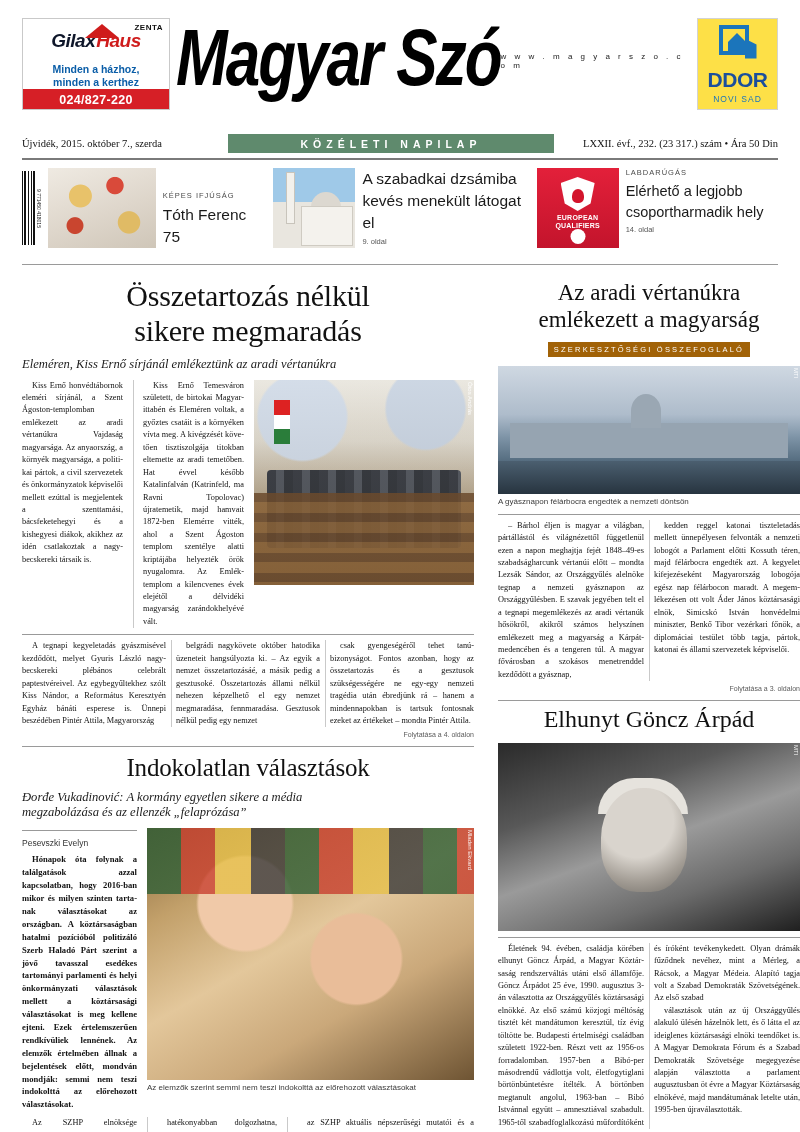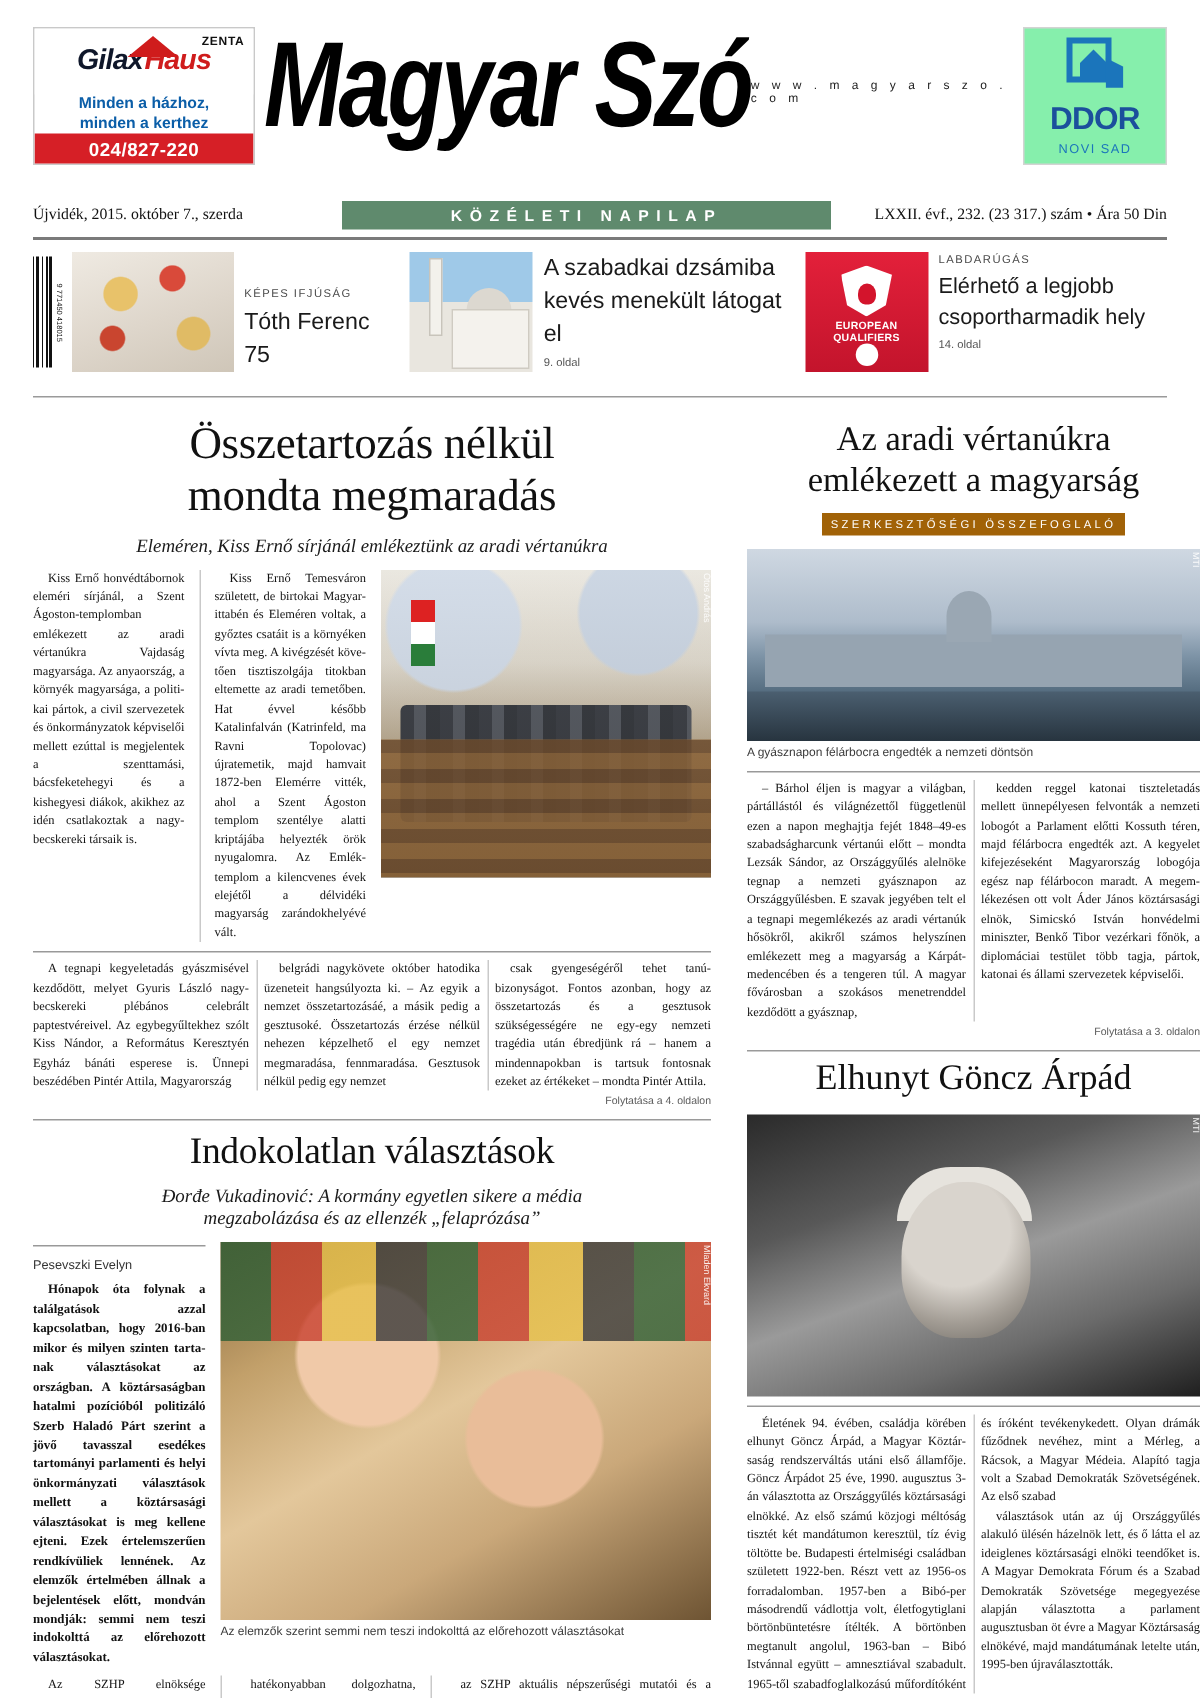--- a/index.html
+++ b/index.html
@@ -34,21 +34,21 @@
     font-family:"Liberation Sans",sans-serif;
     font-weight:bold;font-style:italic;
     font-size:62px;line-height:0.93;letter-spacing:-2px;color:#000;
     transform:scaleY(1.30) scaleX(1.0);
     transform-origin:top center;
     white-space:nowrap;
     margin-top:2px;
   }
   .nameplate-url{margin-top:26px;font-family:"Liberation Sans",sans-serif;font-size:8px;letter-spacing:3px;color:#222;}
 
-  .ad-right{width:96px;height:92px;border:1px solid #d3d3d3;box-sizing:border-box;display:flex;flex-direction:column;align-items:center;justify-content:center;background:#86efac;}
+  .ad-right{width:81px;height:92px;border:1px solid #d3d3d3;box-sizing:border-box;display:flex;flex-direction:column;align-items:center;justify-content:center;background:#fde047;}
   .ddor-mark{width:38px;height:38px;position:relative;}
   .ddor-mark .sq{position:absolute;left:0;top:0;width:30px;height:30px;border:4px solid #1b75bb;box-sizing:border-box;}
   .ddor-mark .house{position:absolute;left:9px;top:8px;width:0;height:0;border-left:9px solid transparent;border-right:9px solid transparent;border-bottom:9px solid #1b75bb;}
   .ddor-mark .body{position:absolute;left:9px;top:17px;width:18px;height:10px;background:#1b75bb;}
   .ddor-mark .tail{position:absolute;left:26px;top:14px;width:12px;height:20px;background:#1b75bb;clip-path:polygon(0 0,100% 30%,100% 100%,0 100%);}
   .ddor-text{font-family:"Liberation Sans",sans-serif;font-weight:bold;font-size:21px;color:#1b4f9c;letter-spacing:-0.5px;margin-top:5px;}
   .ddor-sub{font-family:"Liberation Sans",sans-serif;font-size:8.5px;color:#1b75bb;letter-spacing:1px;margin-top:2px;}
 
   
   .dateline{display:flex;align-items:stretch;height:19px;margin-top:4px;}
@@ -91,21 +91,21 @@
   .pagref{font-family:"Liberation Sans",sans-serif;font-size:7.5px;color:#555;margin-top:3px;}
   .rule-thin{height:1px;background:#9a9a9a;margin-top:4px;}
 
   
   .main{display:flex;gap:12px;margin-top:10px;}
   .col-left{width:452px;}
   .col-right{width:302px;}
   .vline{width:1px;background:#b4b4b4;}
 
   h1.lead{font-family:"Liberation Serif",serif;font-weight:normal;font-size:30px;line-height:1.16;text-align:center;margin:4px 0 0;letter-spacing:-0.2px;}
-  .deck{font-family:"Liberation Serif",serif;font-style:italic;font-size:12.6px;text-align:center;margin-top:8px;color:#1a1a1a;}
+  .deck{font-family:"Liberation Serif",serif;font-style:italic;font-size:12.6px;margin-top:8px;color:#1a1a1a;}
   h1.lead-r{font-family:"Liberation Serif",serif;font-weight:normal;font-size:23px;line-height:1.18;text-align:center;margin:4px 0 0;}
   .greentag{background:#a16207;color:#fff;font-family:"Liberation Sans",sans-serif;font-size:7.5px;letter-spacing:2.2px;
             text-align:center;padding:3px 6px;margin:9px auto 0;width:max-content;}
 
   .photo{position:relative;overflow:hidden;}
   .photo .credit{position:absolute;right:1px;top:2px;writing-mode:vertical-rl;font-family:"Liberation Sans",sans-serif;font-size:6px;color:#fff;opacity:.9;}
   .caption{font-family:"Liberation Sans",sans-serif;font-size:8px;color:#3a3a3a;margin-top:3px;line-height:1.3;}
 
   .photo-church{width:452px;height:218px;margin-top:9px;
     background:
@@ -248,21 +248,21 @@
   </div>
   <div class="rule-thin"></div>
 
   <div class="main">
 
     <div class="col-left">
 
       <article>
         <h1 class="lead">
           <span>Összetartozás nélkül</span><br>
-          <span>mondta megmaradás</span>
+          <span>sikere megmaradás</span>
         </h1>
         <div class="deck">Eleméren, Kiss Ernő sírjánál emlékeztünk az aradi vértanúkra</div>
 
         <div class="left-intro">
           <div class="c">
             <div class="body-txt">
                 <p class="first">Kiss Ernő honvédtábornok elemé­ri sírjánál, a Szent Ágos­ton-templomban emlékezett az aradi vértanúkra Vajdaság magyarsága. Az anyaország, a környék magyarsága, a politi­kai pártok, a civil szervezetek és önkormányzatok képviselői mellett ezúttal is megjelentek a szenttamási, bácsfeketehegyi és a kishegyesi diákok, akikhez az idén csatlakoztak a nagy­becskereki társaik is.</p>
               </div>
           </div>
           <div class="c sep">
@@ -277,21 +277,21 @@
               <div class="pews"></div>
               <div class="credit">Ótos András</div>
             </div>
           </div>
         </div>
 
         <div class="hr-short"></div>
 
         <div class="cols3 body-txt">
           <p>A tegnapi kegyeletadás gyászmisével kezdődött, melyet Gyuris László nagy­becskereki plébános celebrált paptestvéreivel. Az egybegyűl­tekhez szólt Kiss Nándor, a Református Keresztyén Egyház bánáti esperese is. Ünnepi beszédében Pintér Attila, Magyarország</p>
-          <p>belgrádi nagykövete október hatodika üzeneteit hangsú­lyozta ki. – Az egyik a nemzet össze­tartozásáé, a másik pedig a gesztusoké. Összetartozás érzése nélkül nehezen képzel­hető el egy nemzet megmara­dása, fennmaradása. Gesztu­sok nélkül pedig egy nemzet</p>
+          <p>belgrádi nagykövete október hatodika üzeneteit hangsú­lyozta ki. – Az egyik a nemzet össze­tartozásáé, a másik pedig a gesztusoké. Összetartozás állami nélkül nehezen képzel­hető el egy nemzet megmara­dása, fennmaradása. Gesztu­sok nélkül pedig egy nemzet</p>
           <p>csak gyengeségéről tehet tanú­bizonyságot. Fontos azonban, hogy az összetartozás és a gesztusok szükségességére ne egy-egy nemzeti tragédia után ébredjünk rá – hanem a mindennapokban is tartsuk fontosnak ezeket az értékeket – mondta Pintér Attila.</p>
         </div>
         <div class="contin">Folytatása a 4. oldalon</div>
       </article>
 
       <div class="rule-thick" style="margin-top:8px;height:1px;background:#9a9a9a;"></div>
 
       <article style="margin-top:6px;">
         <h1 class="lead" style="font-size:25px;">Indokolatlan választások</h1>
         <div class="deck">

